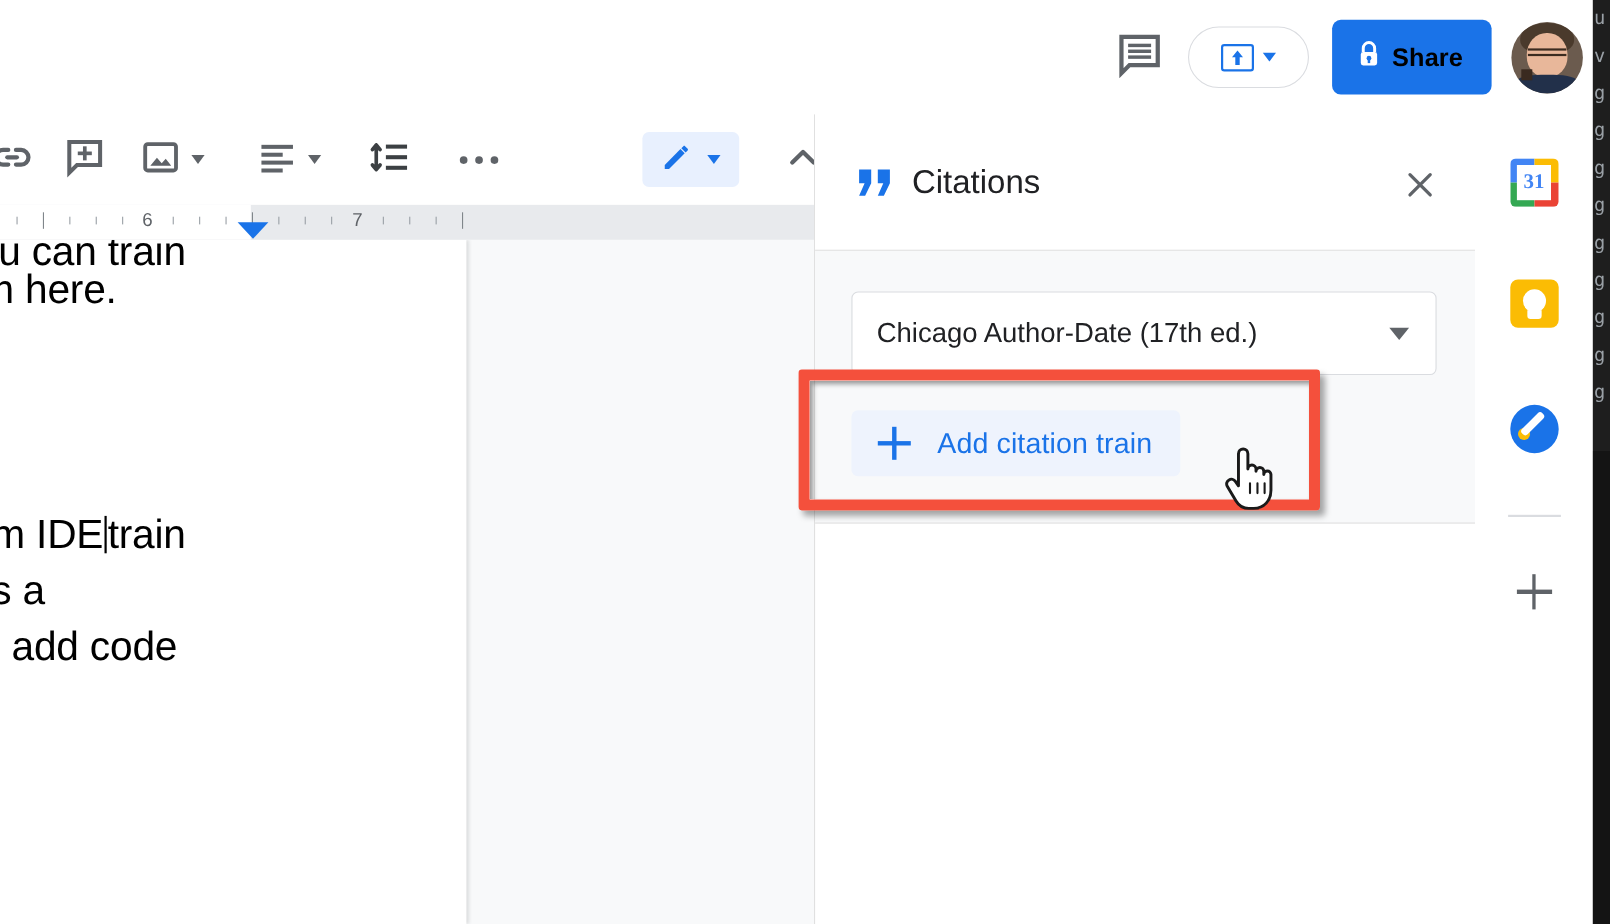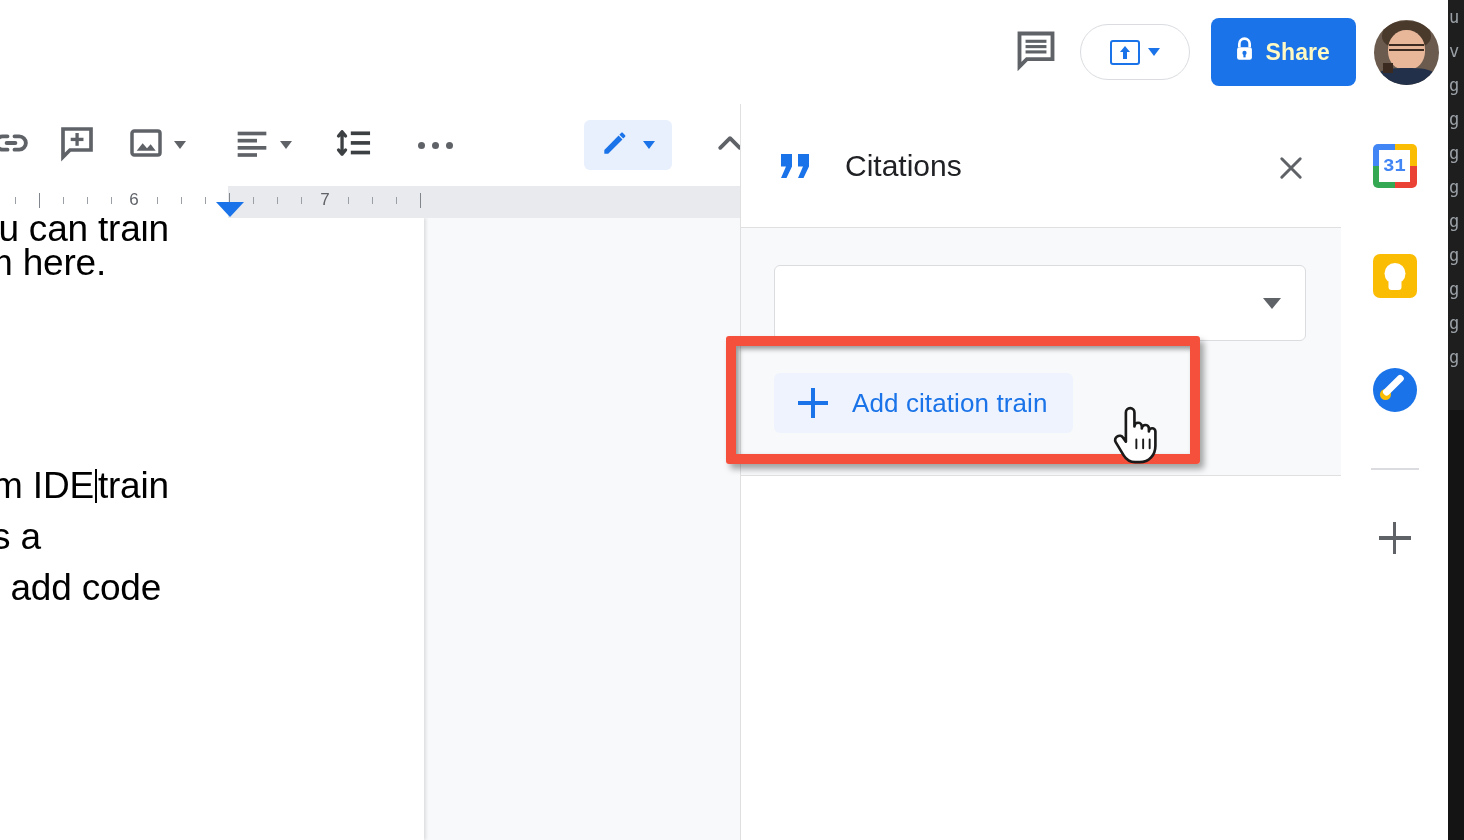--- a/index.html
+++ b/index.html
@@ -55,21 +55,21 @@
   }
   .caret-down {
     width: 0; height: 0; border-left: 6.5px solid transparent;
     border-right: 6.5px solid transparent; border-top: 8px solid #1a73e8;
   }
   .caret-down.gray { border-top-color: #5f6368; }
 
   .share-btn {
     display: flex; align-items: center; justify-content: center; gap: 10px;
     height: 68px; padding: 0 26px 0 22px;
-    background: #1a73e8; color: #fef9c3; border: none; border-radius: 8px;
+    background: #1a73e8; color: #000000; border: none; border-radius: 8px;
     font-size: 23px; font-weight: bold; cursor: pointer;
     letter-spacing: .1px; margin-right: 18px;
   }
   .avatar {
     width: 65px; height: 65px; border-radius: 50%;
     overflow: hidden; cursor: pointer; position: relative;
     background: #6b5b4e; flex: none;
   }
   .avatar .hair {
     position: absolute; left: 13%; top: 2%; width: 74%; height: 44%;
@@ -160,21 +160,21 @@
     position: absolute; top: 104px; left: 740px; width: 601px; height: 736px;
     background: #ffffff; z-index: 11;
     border-left: 1px solid #e0e0e0;
   }
   .panel-header {
     position: relative; height: 124px; background: #ffffff;
     display: flex; align-items: center; border-bottom: 1px solid #e0e0e0;
   }
   .quote-icon { margin-left: 38px; display: flex; align-items: flex-start; }
   .panel-title {
-    margin-left: 32px; font-size: 30px; color: #202124; font-weight: normal;
+    margin-left: 16px; font-size: 30px; color: #202124; font-weight: normal;
   }
   .close-x {
     position: absolute; right: 33px; top: 47px; width: 34px; height: 34px;
     cursor: pointer;
   }
   .panel-body {
     height: 248px; background: #f8f9fa; border-bottom: 1px solid #e0e0e0;
     padding: 37px 35px 0 33px;
   }
   .style-select {
@@ -246,21 +246,21 @@
   .cal { background: #ffffff; border-radius: 5px; }
   .cal .q { position: absolute; width: 50%; height: 50%; }
   .cal .tl { left:0; top:0; background:#4285f4; }
   .cal .tr { right:0; top:0; background:#fbbc04; }
   .cal .bl { left:0; bottom:0; background:#34a853; }
   .cal .br { right:0; bottom:0; background:#ea4335; }
   .cal .center {
     position:absolute; left:14%; top:14%; width:72%; height:72%;
     background:#fff; display:flex; align-items:center; justify-content:center;
     color:#4285f4; font-size:19px; font-weight:bold;
-    font-family:Liberation Mono, monospace;
+    font-family:Liberation Serif, serif;
   }
   
   .keep { background:#fbbc04; border-radius: 7px; }
   .keep .bulb {
     position:absolute; left:50%; top:20%; transform:translateX(-50%);
     width:21px; height:21px; background:#fff; border-radius:50%;
   }
   .keep .base {
     position:absolute; left:50%; top:63%; transform:translateX(-50%);
     width:13px; height:8px; background:#fff; border-radius:0 0 3px 3px;
@@ -465,20 +465,21 @@
       <span class="panel-title">Citations</span>
       <span class="close-x">
         <svg width="34" height="34" viewBox="0 0 24 24">
           <path d="M5.5 5.5l13 13M18.5 5.5l-13 13" stroke="#5f6368" stroke-width="2.1" stroke-linecap="round"></path>
         </svg>
       </span>
     </div>
 
     <div class="panel-body">
       <div class="style-select">
+        <span class="label">Chicago Author-Date (17th ed.)</span>
         <span class="arrow"></span>
       </div>
 
       <div class="add-src">
         <span class="plus"></span>
         <span class="txt">Add citation train</span>
       </div>
     </div>
   </div>
 

